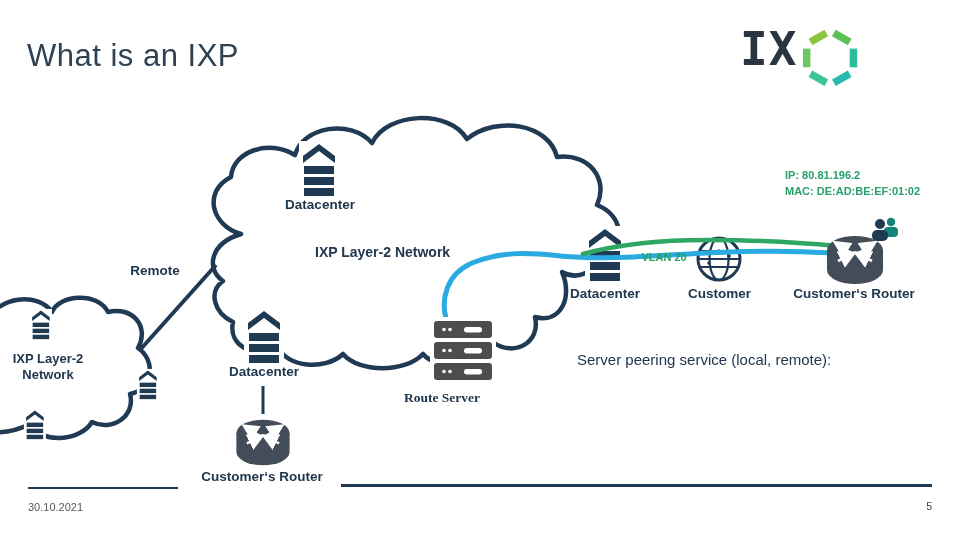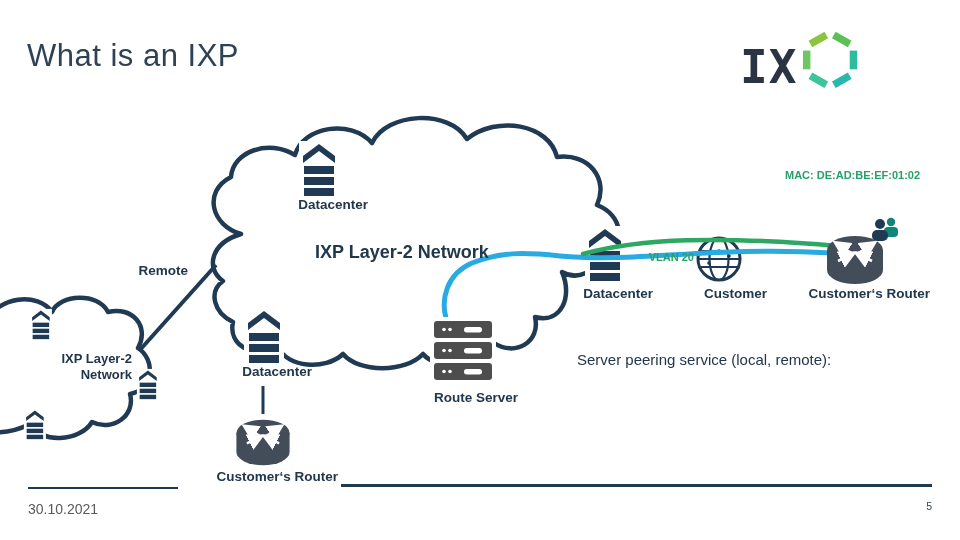--- a/index.html
+++ b/index.html
@@ -1,32 +1,32 @@
 <!DOCTYPE html>
 <html><head>
 <meta charset="utf-8">
 <style>
   html,body{margin:0;padding:0;background:#888;}
   .slide{position:relative;width:960px;height:540px;background:#ffffff;overflow:hidden;
          font-family:"Liberation Sans",sans-serif;color:#21374D;}
   .abs{position:absolute;}
   .title{left:27px;top:38px;font-size:31px;color:#2F4254;letter-spacing:.5px;}
-  .logo{left:740px;top:26px;height:64px;display:flex;align-items:flex-end;gap:5px;}
+  .logo{left:740px;top:26px;height:64px;display:flex;align-items:flex-start;gap:5px;}
   .logo .lt{font-family:"DejaVu Sans Mono",monospace;font-size:46px;font-weight:bold;color:#2B3442;letter-spacing:1px;line-height:1;}
   .annot{left:785px;top:167px;width:175px;font-size:11px;font-weight:bold;color:#27A06A;line-height:16px;}
-  .lbl{position:absolute;font-weight:bold;color:#21374D;font-size:13.5px;text-align:right;line-height:15px;}
-  .cloudlbl{left:315px;top:245px;font-size:18px;text-align:right;white-space:nowrap;}
-  .leftcloudlbl{left:0px;top:351px;width:96px;font-size:13px;line-height:16px;margin-left:36px;}
+  .lbl{position:absolute;font-weight:bold;color:#21374D;font-size:13.5px;text-align:center;line-height:15px;}
+  .cloudlbl{left:315px;top:245px;font-size:14px;text-align:right;white-space:nowrap;}
+  .leftcloudlbl{left:0px;top:351px;width:96px;font-size:13px;line-height:16px;}
   .remotelbl{left:122px;top:263px;width:66px;}
   .vlanlbl{left:634px;top:226px;width:60px;color:#28A164;font-size:11px;margin-top:24px;}
   .steps{left:577px;top:349px;width:362px;font-size:15px;color:#21374D;line-height:22px;}
   .steps ol{margin:0;padding:0 0 0 28px;}
   .steps li::marker{font-weight:bold;}
   .hline{position:absolute;background:#203A53;}
-  .footer-date{left:28px;top:501px;font-size:14px;color:#5A5A5A;}
+  .footer-date{left:28px;top:501px;font-size:11px;color:#5A5A5A;}
   .page-num{left:898px;top:500px;width:34px;text-align:right;font-size:10.5px;color:#2F4254;}
   svg.canvas{position:absolute;left:0;top:0;}
 </style>
 </head>
 <body>
 
 <div class="slide">
 
   <svg class="canvas" width="960" height="540" viewBox="0 0 960 540">
     <defs>
@@ -162,36 +162,37 @@
         <line x1="32" y1="5.4" x2="49" y2="15" stroke="#5BC155"></line>
         <line x1="53" y1="22" x2="53" y2="42" stroke="#2EBD9A"></line>
         <line x1="49" y1="49" x2="32" y2="58.6" stroke="#27B9AF"></line>
         <line x1="24" y1="58.6" x2="7" y2="49" stroke="#3DC49B"></line>
         <line x1="3" y1="42" x2="3" y2="22" stroke="#6FC763"></line>
       </g>
     </svg>
   </div>
 
   <div class="abs annot">
+    <div>IP: 80.81.196.2</div>
     <div>MAC: DE:AD:BE:EF:01:02</div>
   </div>
 
   <div class="lbl cloudlbl">IXP Layer-2 Network</div>
   <div class="lbl leftcloudlbl">
     <div>IXP Layer-2</div>
     <div>Network</div>
   </div>
   <div class="lbl remotelbl">Remote</div>
   <div class="lbl vlanlbl">VLAN 20</div>
   <div class="lbl" style="left:272px;top:197px;width:96px;">Datacenter</div>
   <div class="lbl" style="left:216px;top:364px;width:96px;">Datacenter</div>
   <div class="lbl" style="left:557px;top:286px;width:96px;">Datacenter</div>
   <div class="lbl" style="left:672px;top:286px;width:95px;">Customer</div>
   <div class="lbl" style="left:778px;top:286px;width:152px;">Customer‘s Router</div>
-  <div class="lbl" style="left:410px;top:390px;width:108px;">Route Server</div>
+  <div class="lbl" style="left:388px;top:390px;width:108px;font-family:Liberation Serif, serif;">Route Server</div>
   <div class="lbl" style="left:186px;top:469px;width:152px;">Customer‘s Router</div>
 
   <div class="abs steps">
     <div>Server peering service (local, remote):</div>
   </div>
 
   <div class="hline" style="left:28px;top:487px;width:150px;height:2px;"></div>
   <div class="hline" style="left:341px;top:484px;width:591px;height:2.5px;"></div>
   <div class="abs footer-date">30.10.2021</div>
   <div class="abs page-num">5</div>

